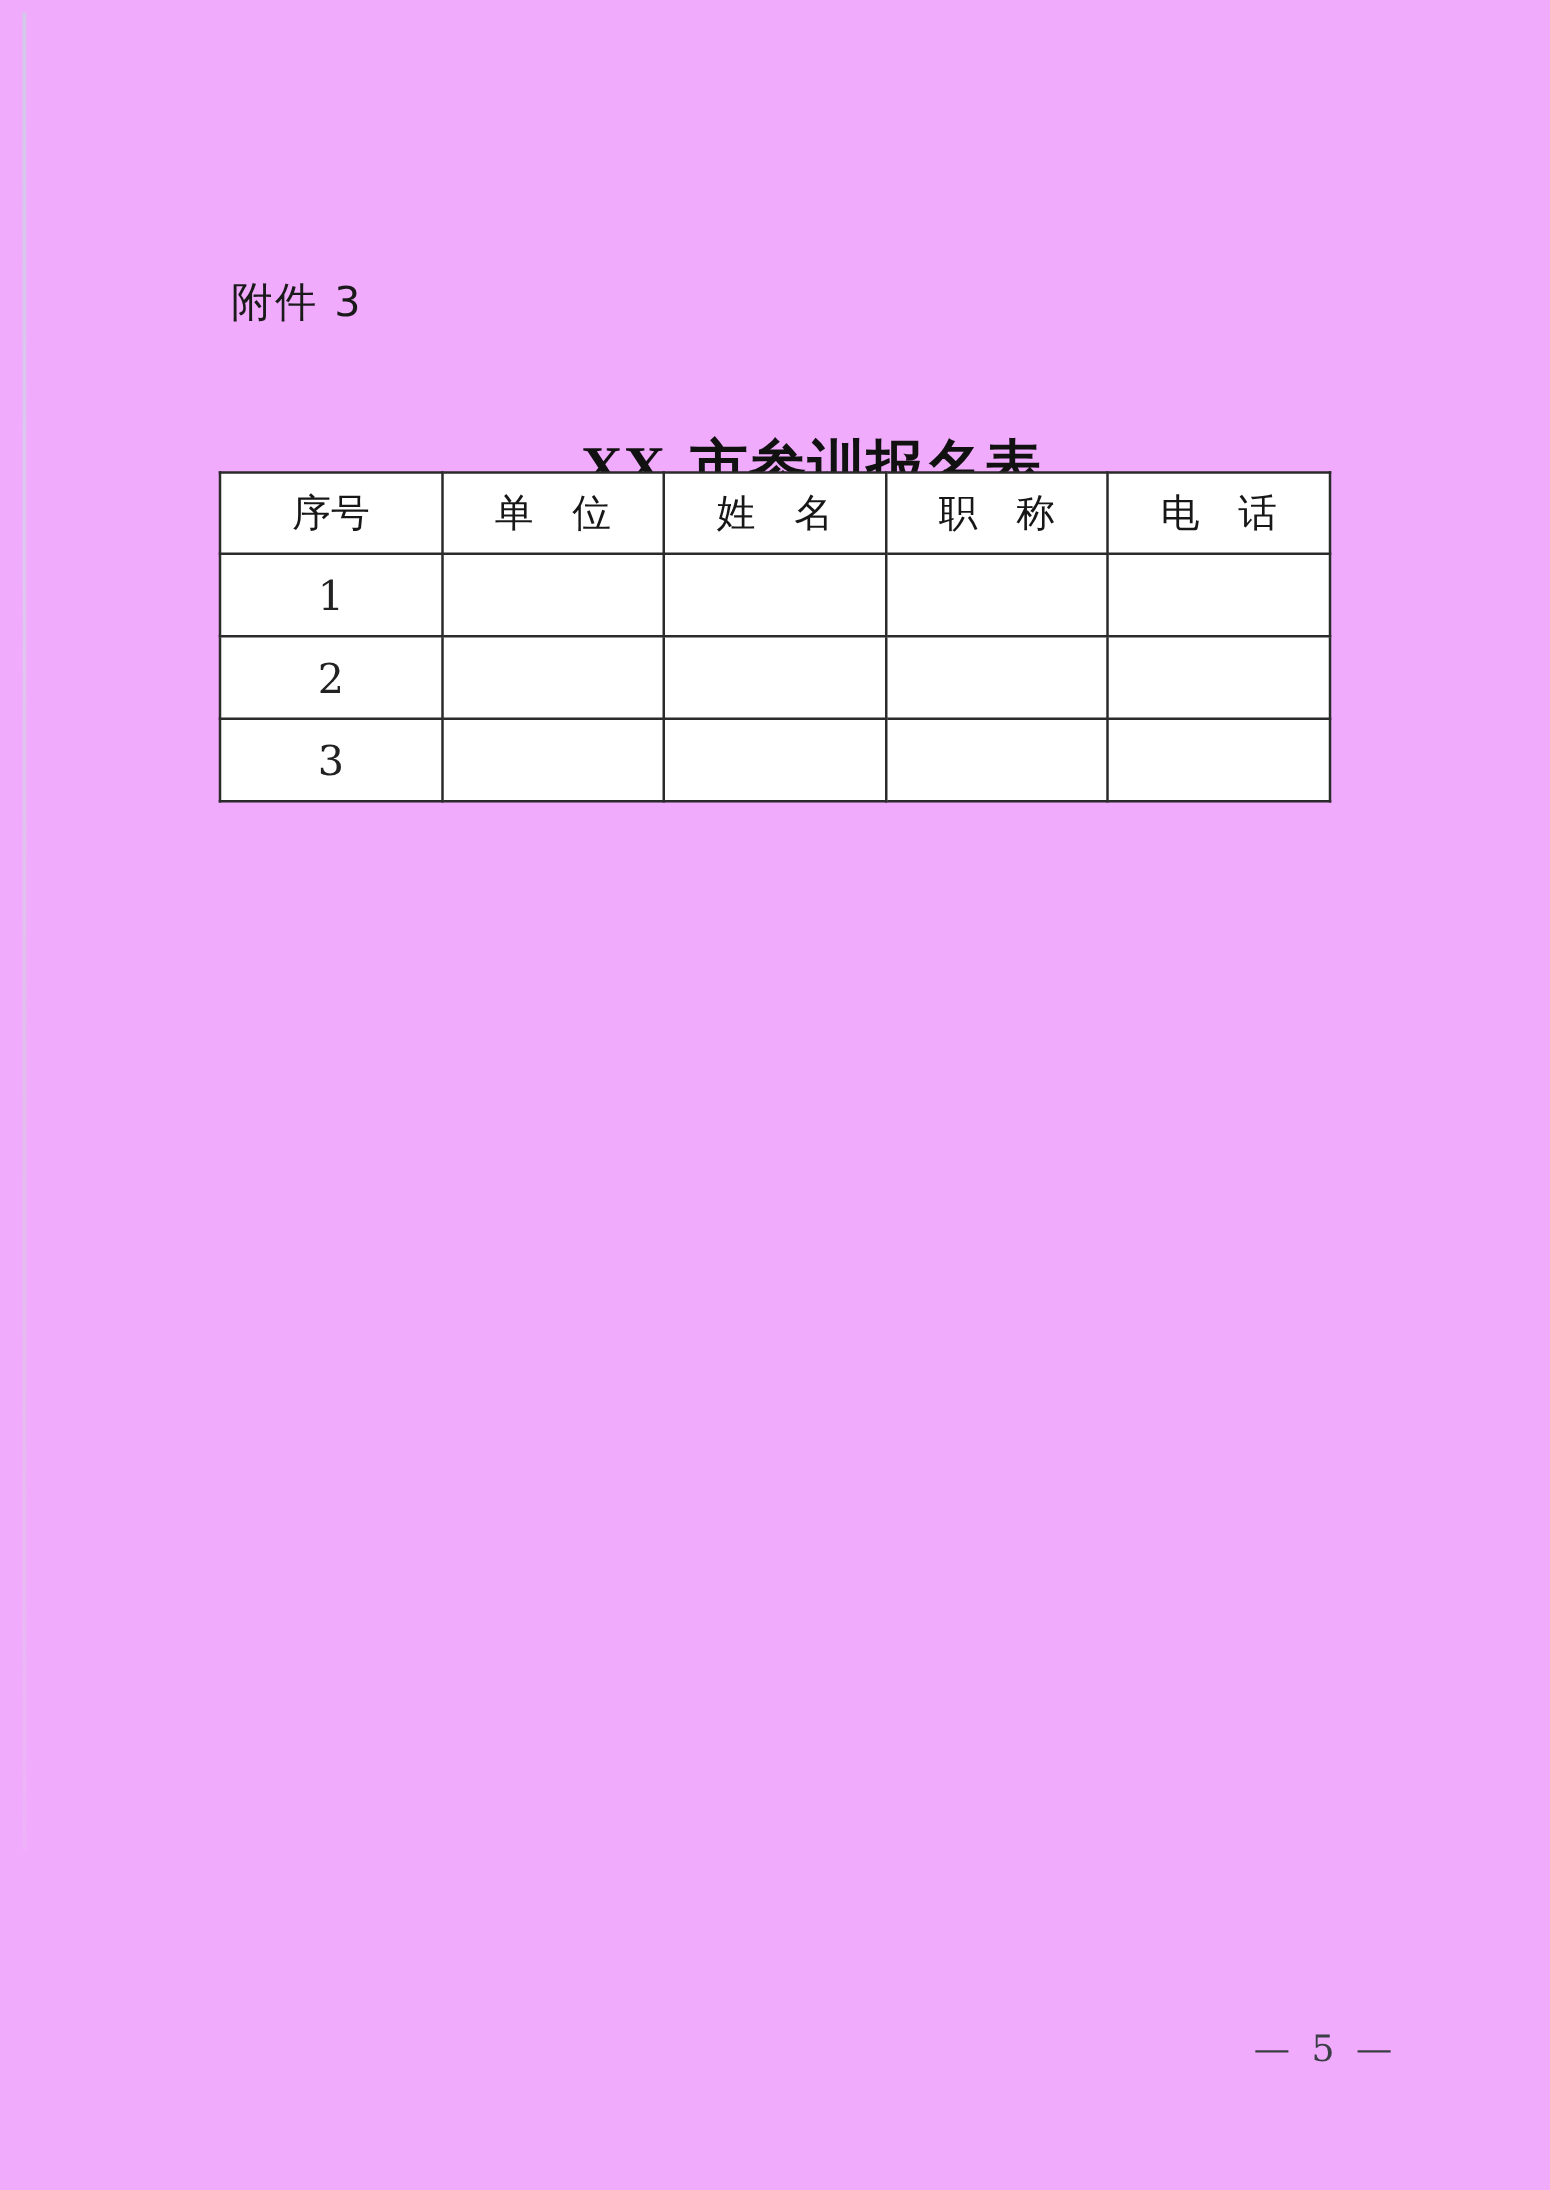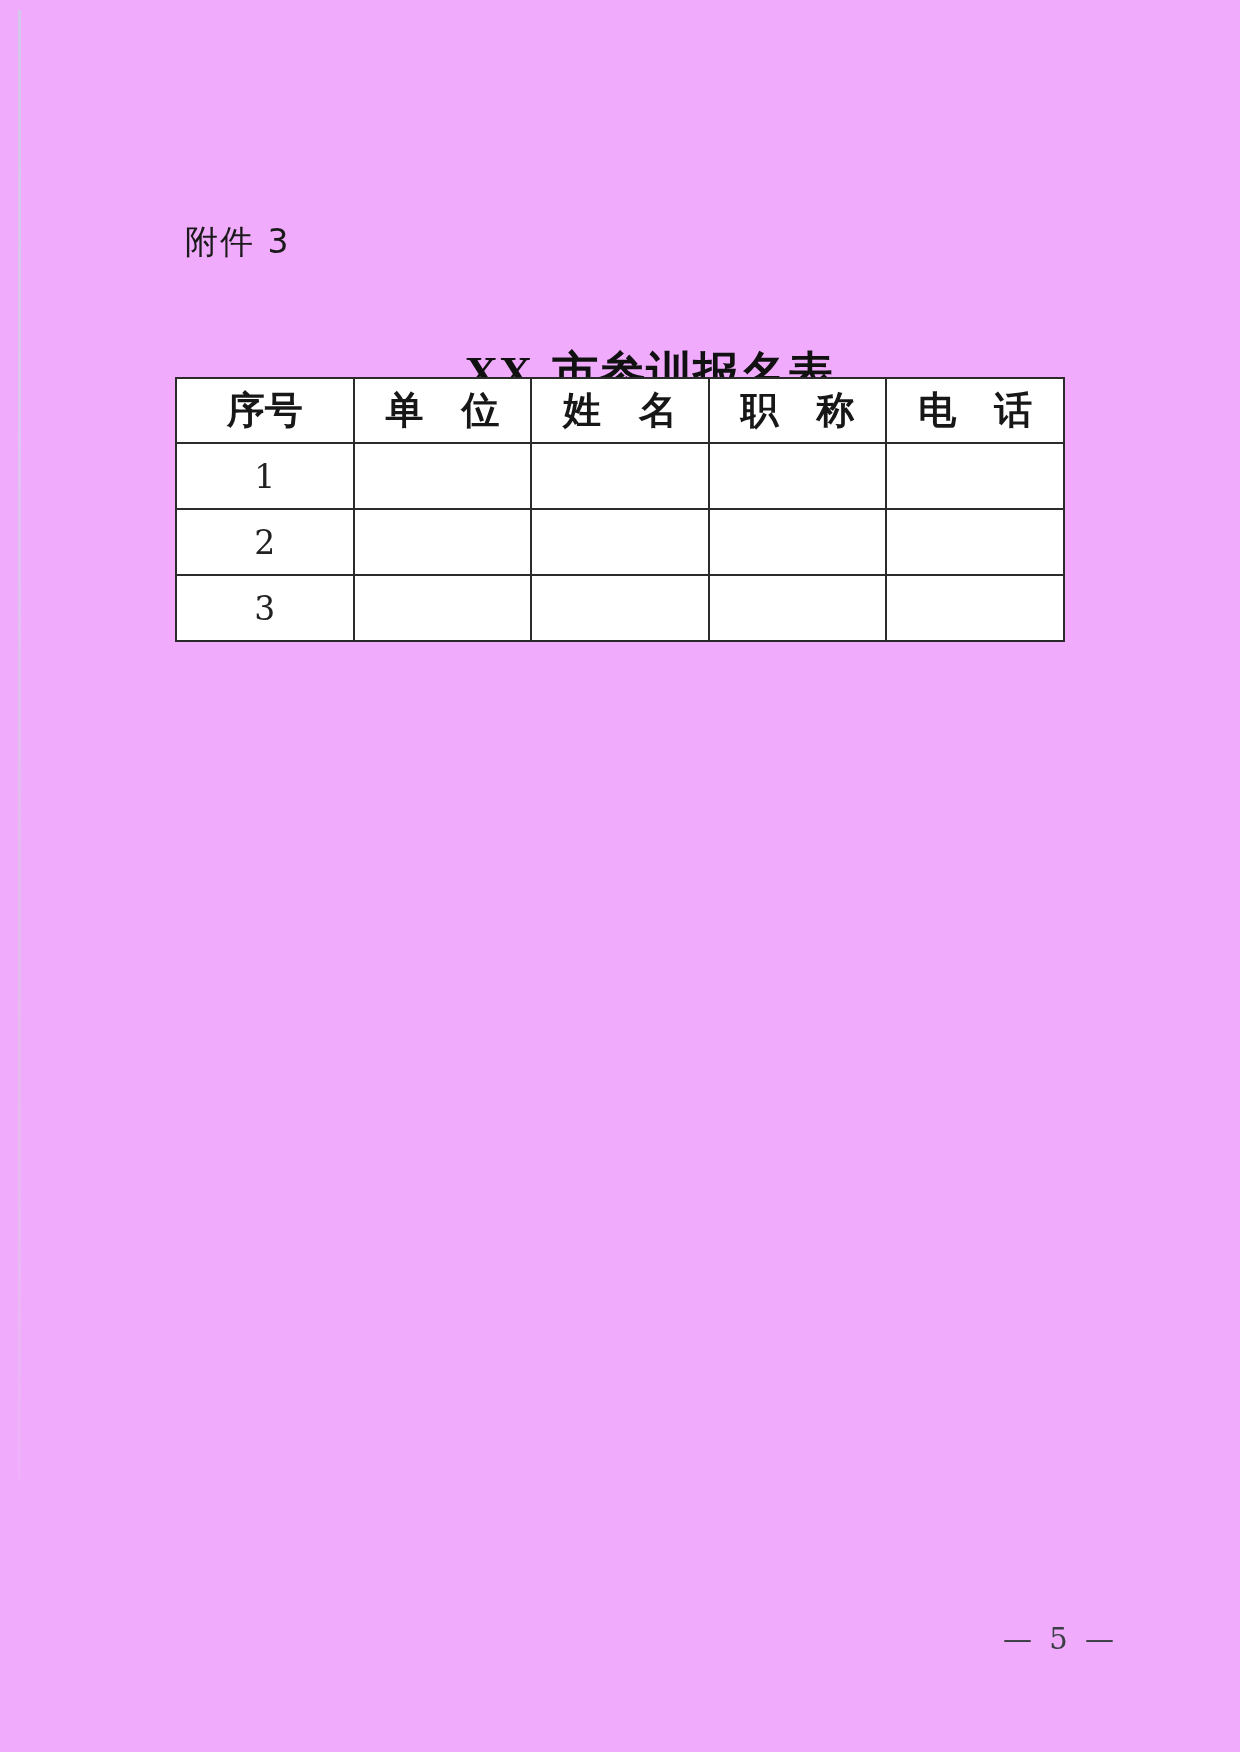--- a/index.html
+++ b/index.html
@@ -77,22 +77,22 @@
   table.reg-table td {
     border: 2px solid #2b2b2b;
     padding: 0;
     text-align: center;
     vertical-align: middle;
     background: #ffffff;
   }
   table.reg-table th {
     height: 63px;
     font-family: "DejaVu Serif", "Liberation Serif", serif;
-    font-weight: bold;
-    font-size: 38px;
+    font-weight: normal;
+    font-size: 31px;
     color: #171717;
     white-space: pre;
   }
   table.reg-table td {
     height: 64px;
     font-family: "DejaVu Serif", "Liberation Serif", serif;
     font-size: 33px;
     color: #222222;
   }
   .page-number {

